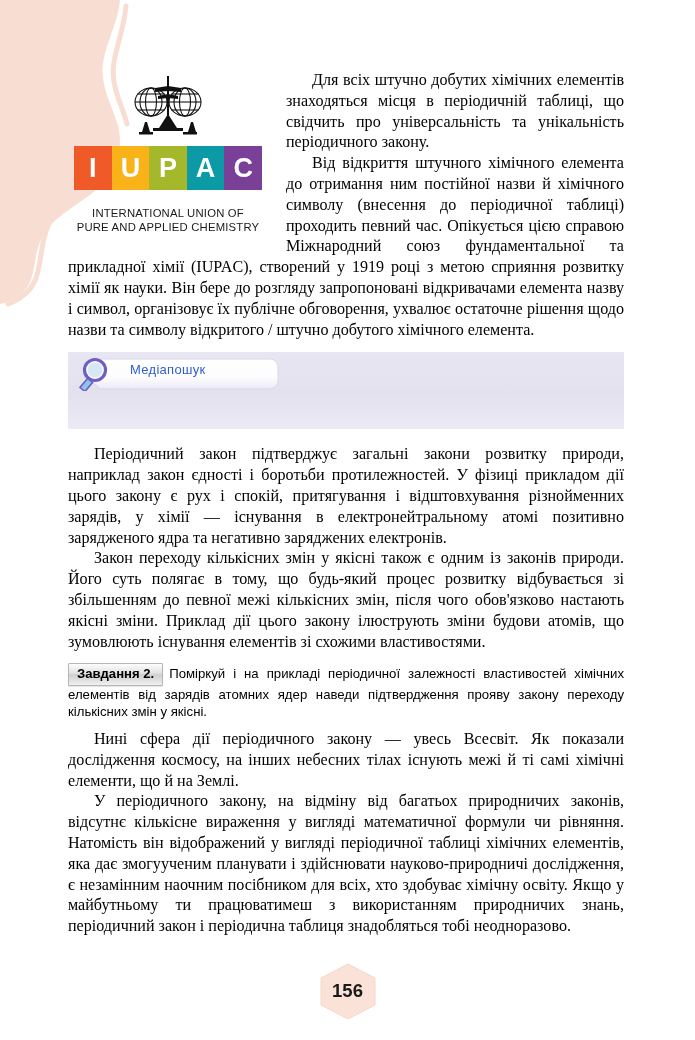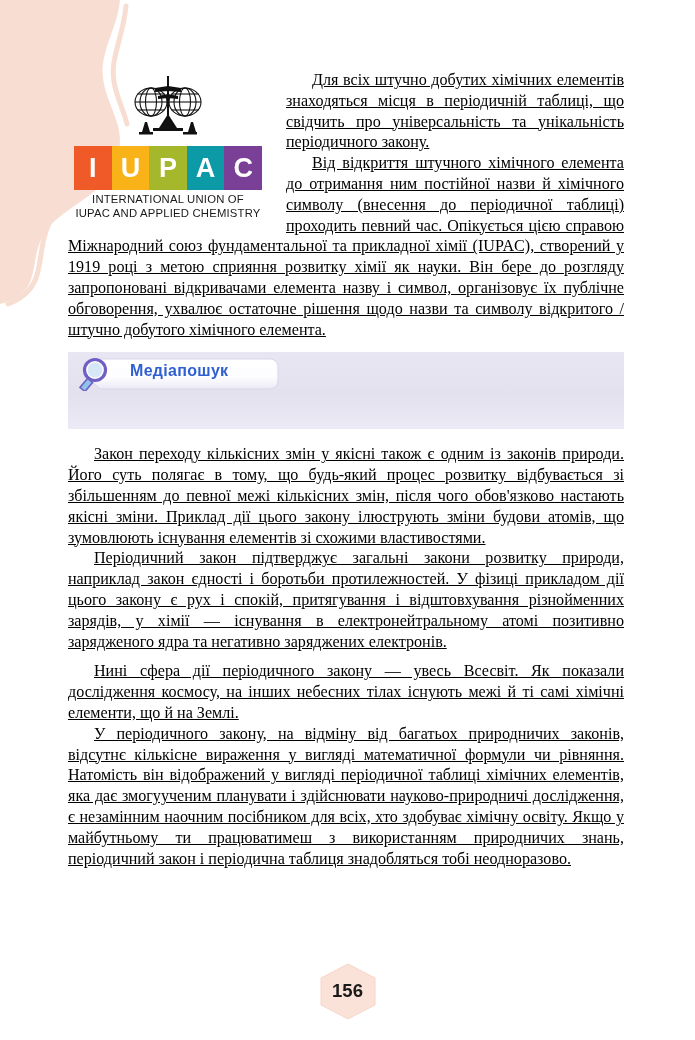--- a/index.html
+++ b/index.html
@@ -71,37 +71,36 @@
     align-items: center;
     justify-content: center;
     color: #ffffff;
     font-family: "Liberation Sans", sans-serif;
     font-weight: bold;
     font-size: 27px;
     line-height: 1;
     letter-spacing: 0;
   }
   .iupac-caption {
-    margin-top: 3px;
+    margin-top: 17px;
     font-family: "Liberation Sans", sans-serif;
     font-size: 11.3px;
     line-height: 1.22;
     letter-spacing: 0.2px;
     color: #1a1a1a;
   }
 
   
   p.body {
     margin: 0 0 0 0;
     font-size: 16.1px;
     line-height: 20.8px;
     text-align: justify;
     text-indent: 26px;
     hyphens: manual;
-    text-decoration: underline;
   }
 
   .after-float { clear: both; }
 
   
   .media-box {
     position: relative;
     margin: 12px 0 10px 0;
     background: linear-gradient(to bottom, #e9e6f3 0%, #e4e1ef 55%, #eceaf5 100%);
     padding: 5px 6px 8px 6px;
@@ -113,22 +112,22 @@
     width: 205px;
     height: 34px;
     margin: 0 10px 1px 0;
   }
   .media-tag svg { position: absolute; left: 0; top: 0; }
   .media-tag-label {
     position: absolute;
     left: 56px;
     top: 5px;
     font-family: "Liberation Sans", sans-serif;
-    font-size: 16px;
-    font-weight: bold;
+    font-size: 13px;
+    font-weight: normal;
     color: #2f5fd0;
     letter-spacing: 0.3px;
   }
   .media-text {
     font-family: "Liberation Sans", sans-serif;
     font-size: 13.2px;
     line-height: 16.9px;
     color: #000;
     text-align: justify;
     margin: 0;
@@ -241,21 +240,21 @@
       <div class="iupac-logo">
         <div class="iupac-cell" style="background:#f05a28">I</div>
         <div class="iupac-cell" style="background:#f9b218">U</div>
         <div class="iupac-cell" style="background:#a5b72a">P</div>
         <div class="iupac-cell" style="background:#0b9aa6">A</div>
         <div class="iupac-cell" style="background:#7a3f97">C</div>
       </div>
 
       <div class="iupac-caption">
         <div>INTERNATIONAL UNION OF</div>
-        <div>IUPAC AND APPLIED CHEMISTRY</div>
+        <div>PURE AND APPLIED CHEMISTRY</div>
       </div>
     </div>
 
     <p class="body">Для всіх штучно добутих хімічних елементів знаходяться місця в періодичній таблиці, що свідчить про універсальність та унікальність періодичного закону.</p>
     <p class="body">Від відкриття штучного хімічного елемента до отримання ним постійної назви й хімічного символу (внесення до періодичної таблиці) проходить певний час. Опікується цією справою Міжнародний союз фундаментальної та прикладної хімії (IUPAC), створений у 1919 році з метою сприяння розвитку хімії як науки. Він бере до розгляду запропоновані відкривачами елемента назву і символ, організовує їх публічне обговорення, ухвалює остаточне рішення щодо назви та символу відкритого / штучно добутого хімічного елемента.</p>
 
     <div class="after-float"></div>
 
     <div class="media-box">
       <div class="media-tag">
@@ -274,23 +273,26 @@
           <circle cx="19" cy="13" r="10.5" fill="#ffffff" stroke="#6f5fc4" stroke-width="3.2"></circle>
           <circle cx="19" cy="13" r="7.5" fill="#cfe4f7" opacity="0.85"></circle>
           <path d="M11.5,21.5 L4,30.5 L9,34.5 L16.5,25.5 Z" fill="#8fc4ea" stroke="#6f5fc4" stroke-width="1.6"></path>
         </svg>
         <span class="media-tag-label">Медіапошук</span>
       </div>
     </div>
 
     <div class="gap-xs"></div>
 
+    <p class="body">Періодичний закон підтверджує загальні закони розвитку природи, наприклад закон єдності і боротьби протилежностей. У фізиці прикладом дії цього закону є рух і спокій, притягування і відштовхування різнойменних зарядів, у хімії — існування в електронейтральному атомі позитивно зарядженого ядра та негативно заряджених електронів.</p>
     <p class="body">Закон переходу кількісних змін у якісні також є одним із законів природи. Його суть полягає в тому, що будь-який процес розвитку відбувається зі збільшенням до певної межі кількісних змін, після чого обов'язково настають якісні зміни. Приклад дії цього закону ілюструють зміни будови атомів, що зумовлюють існування елементів зі схожими властивостями.</p>
-    <p class="body">Періодичний закон підтверджує загальні закони розвитку природи, наприклад закон єдності і боротьби протилежностей. У фізиці прикладом дії цього закону є рух і спокій, притягування і відштовхування різнойменних зарядів, у хімії — існування в електронейтральному атомі позитивно зарядженого ядра та негативно заряджених електронів.</p>
-
+
+    <p class="task-para">
+      <span class="task-label">Завдання 2.</span><span>Поміркуй і на прикладі періодичної залежності властивостей хімічних елементів від зарядів атомних ядер наведи підтвердження прояву закону переходу кількісних змін у якісні.</span>
+    </p>
 
     <div class="gap-sm"></div>
 
     <p class="body">Нині сфера дії періодичного закону — увесь Всесвіт. Як показали дослідження космосу, на інших небесних тілах існують межі й ті самі хімічні елементи, що й на Землі.</p>
     <p class="body">У періодичного закону, на відміну від багатьох природничих законів, відсутнє кількісне вираження у вигляді математичної формули чи рівняння. Натомість він відображений у вигляді періодичної таблиці хімічних елементів, яка дає змогуученим планувати і здійснювати науково-природничі дослідження, є незамінним наочним посібником для всіх, хто здобуває хімічну освіту. Якщо у майбутньому ти працюватимеш з використанням природничих знань, періодичний закон і періодична таблиця знадобляться тобі неодноразово.</p>
 
   </div>
 </div>
 
 <div class="page-num">

